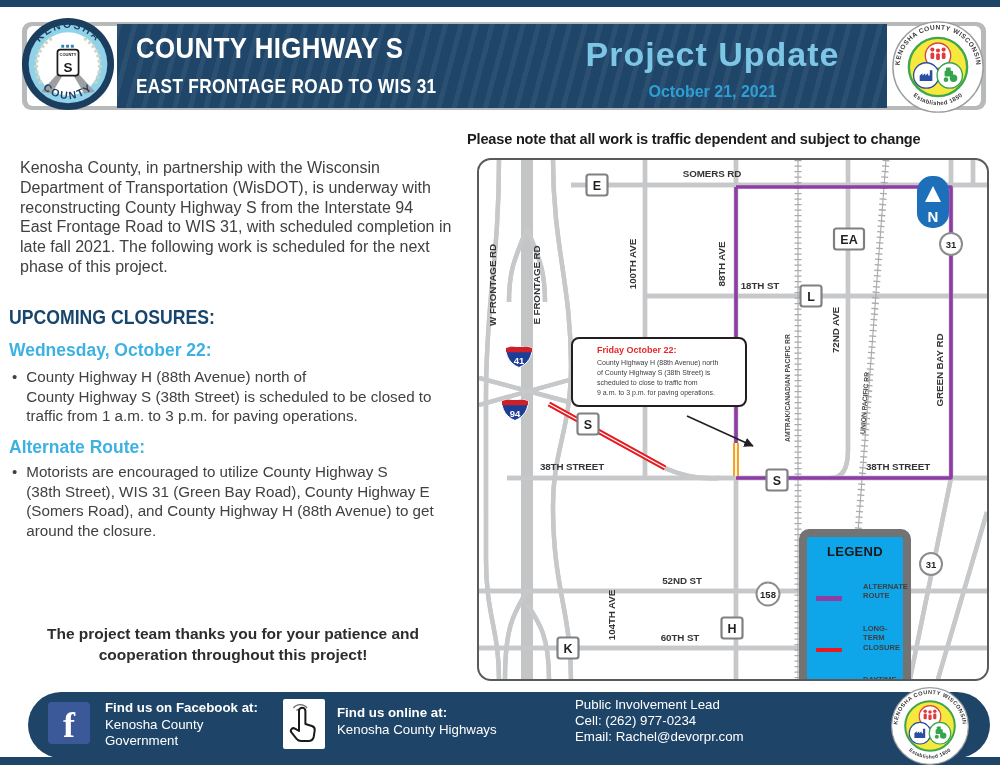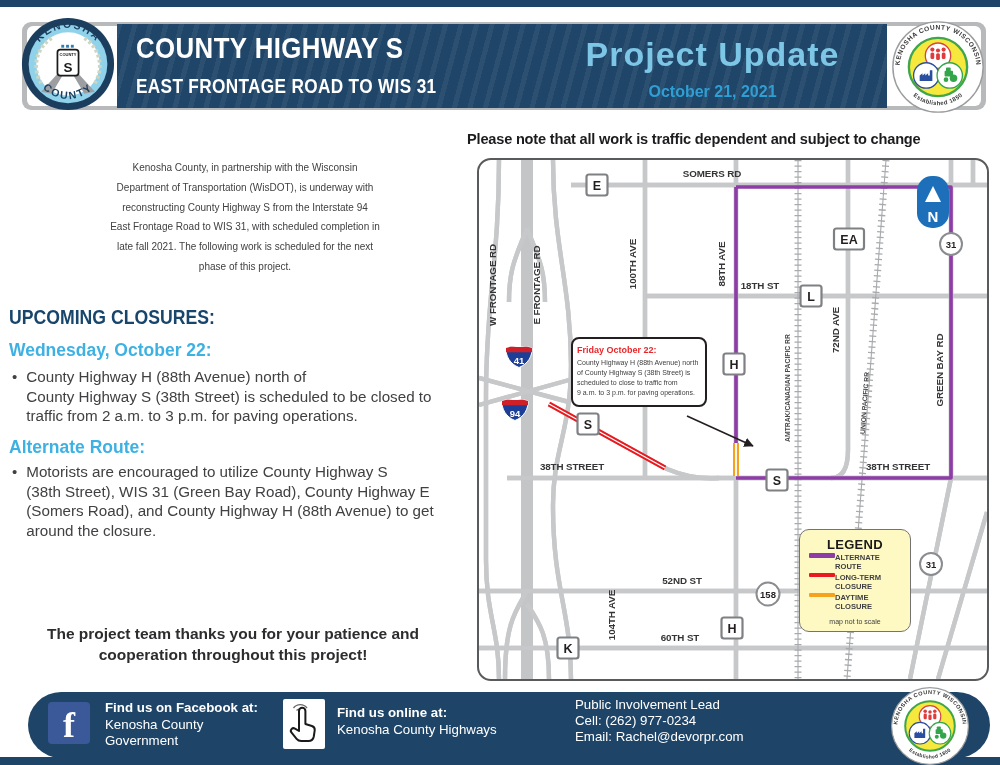--- a/index.html
+++ b/index.html
@@ -21,21 +21,21 @@
   .hdr-sub{left:136px;top:75px;color:#fff;font-weight:bold;font-size:20px;letter-spacing:.4px;
     transform:scaleX(.86);transform-origin:left;white-space:nowrap;}
   .hdr-update{left:555px;top:35px;width:315px;text-align:center;color:#7dc6e6;font-weight:bold;
     font-size:34px;letter-spacing:1px;}
   .hdr-date{left:555px;top:83px;width:315px;text-align:center;color:#2f9fd3;font-weight:bold;font-size:16px;}
   .logo-left{left:20px;top:16px;}
   .logo-right{left:891px;top:20px;}
 
   
   .note{left:467px;top:131px;width:525px;font-size:14.6px;font-weight:bold;color:#1c1c1e;letter-spacing:-.2px;}
-  .intro{left:20px;top:158px;width:450px;font-size:10px;line-height:19.8px;color:#414042;white-space:pre-line;text-align:center;}
+  .intro{left:20px;top:158px;width:450px;font-size:16px;line-height:19.8px;color:#414042;white-space:pre-line;}
   .closures-h{left:9px;top:305px;font-size:21px;font-weight:bold;color:#17456b;letter-spacing:0;
     transform:scaleX(.84);transform-origin:left;white-space:nowrap;}
   .sub-h{font-size:17.5px;font-weight:bold;color:#3eb1e3;white-space:nowrap;}
   .friday-h{left:9px;top:340px;}
   .alt-h{left:9px;top:437px;}
   .bullet{display:flex;gap:9px;}
   .bullet .dot{font-size:15px;color:#414042;line-height:19.5px;}
   .bullet .txt{white-space:pre-line;font-size:15.2px;line-height:19.5px;color:#414042;width:450px;}
   .bullet1{left:12px;top:367px;}
   .bullet2{left:12px;top:462px;}
@@ -57,28 +57,28 @@
   .closure-orange{fill:none;stroke:#f5a31f;stroke-width:6;}
   .closure-orange-w{fill:none;stroke:#fff;stroke-width:1.8;}
   .maplabel{font-family:"Liberation Sans",sans-serif;font-weight:bold;fill:#353537;font-size:9.8px;letter-spacing:-.1px;}
   .maplabel-sm{font-family:"Liberation Sans",sans-serif;font-weight:bold;fill:#4a4a4c;font-size:6.8px;}
   .cshield{fill:#fff;stroke:#7e8083;stroke-width:2.2;}
   .cshield-letter{font-weight:bold;font-size:12.5px;fill:#231f20;text-anchor:middle;}
   .scircle{fill:#fff;stroke:#8a8c8f;stroke-width:2;}
   .scircle-num{font-weight:bold;font-size:9.5px;fill:#231f20;text-anchor:middle;}
 
   .callout{left:92px;top:177px;width:124px;background:#fff;border:2.5px solid #231f20;border-radius:8px;
-    padding:6px 4px 6px;}
+    padding:6px 24px 6px;}
   .callout .co-h{margin:0 0 3px;font-size:9px;font-weight:bold;color:#e8262a;}
   .callout .co-b{margin:0;font-size:7px;line-height:1.45;color:#414042;white-space:pre-line;}
 
-  .legendbox{left:320px;top:369px;width:112px;background:#fef9c3;border:1px solid #737373;border-radius:10px;
+  .legendbox{left:320px;top:369px;width:112px;background:#0ea5e9;border:8px solid #737373;border-radius:10px;
     padding:7px 9px 6px;box-sizing:border-box;}
   .lg-title{text-align:center;font-weight:bold;font-size:13px;color:#1a1a1a;letter-spacing:.3px;}
-  .lg-item{display:flex;align-items:flex-start;gap:0;margin-top:1px;}
+  .lg-item{display:flex;align-items:flex-end;gap:21px;margin-top:23px;}
   .lg-sw{width:26px;height:4.5px;border-radius:1px;flex:0 0 auto;}
   .sw-purple{background:#8e3da6;} .sw-red{background:#e8191f;} .sw-orange{background:#f5a31f;}
   .lg-lab{font-size:7.6px;font-weight:bold;color:#3f3f41;line-height:1.25;white-space:pre-line;}
   .lg-note{margin-top:6px;text-align:center;font-size:7px;color:#414042;}
 
   
   .footer{left:28px;top:692px;width:962px;height:66px;background:#1e4467;border-radius:33px;}
   .fb-icon{left:20px;top:10px;width:42px;height:42px;background:#3b5998;border-radius:4px;
     color:#fff;font-weight:bold;font-size:36px;text-align:center;line-height:46px;
     font-family:"Liberation Serif",serif;}
@@ -174,21 +174,21 @@
 reconstructing County Highway S from the Interstate 94
 East Frontage Road to WIS 31, with scheduled completion in
 late fall 2021. The following work is scheduled for the next
 phase of this project.</div>
 <div class="abs closures-h">UPCOMING CLOSURES:</div>
 <div class="abs sub-h friday-h">Wednesday, October 22:</div>
 <div class="abs bullet bullet1">
   <span class="dot">•</span>
   <span class="txt">County Highway H (88th Avenue) north of
 County Highway S (38th Street) is scheduled to be closed to
-traffic from 2 a.m. to 3 p.m. for paving operations.</span>
+traffic from 1 a.m. to 3 p.m. for paving operations.</span>
 </div>
 <div class="abs sub-h alt-h">Alternate Route:</div>
 <div class="abs bullet bullet2">
   <span class="dot">•</span>
   <span class="txt">Motorists are encouraged to utilize County Highway S
 (38th Street), WIS 31 (Green Bay Road), County Highway E
 (Somers Road), and County Highway H (88th Avenue) to get
 around the closure.</span>
 </div>
 <div class="abs thanks">The project team thanks you for your patience and

